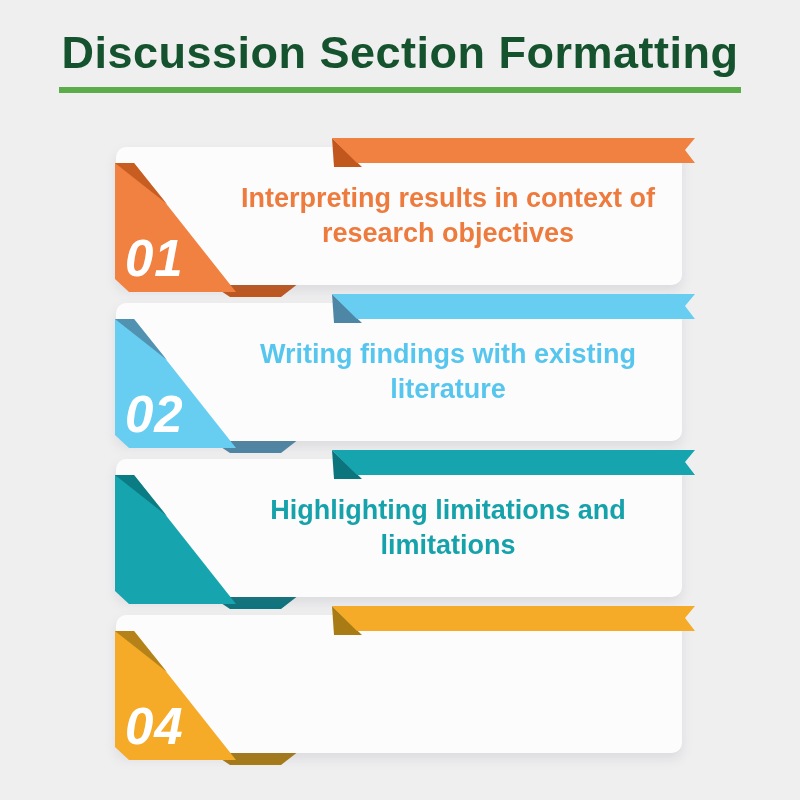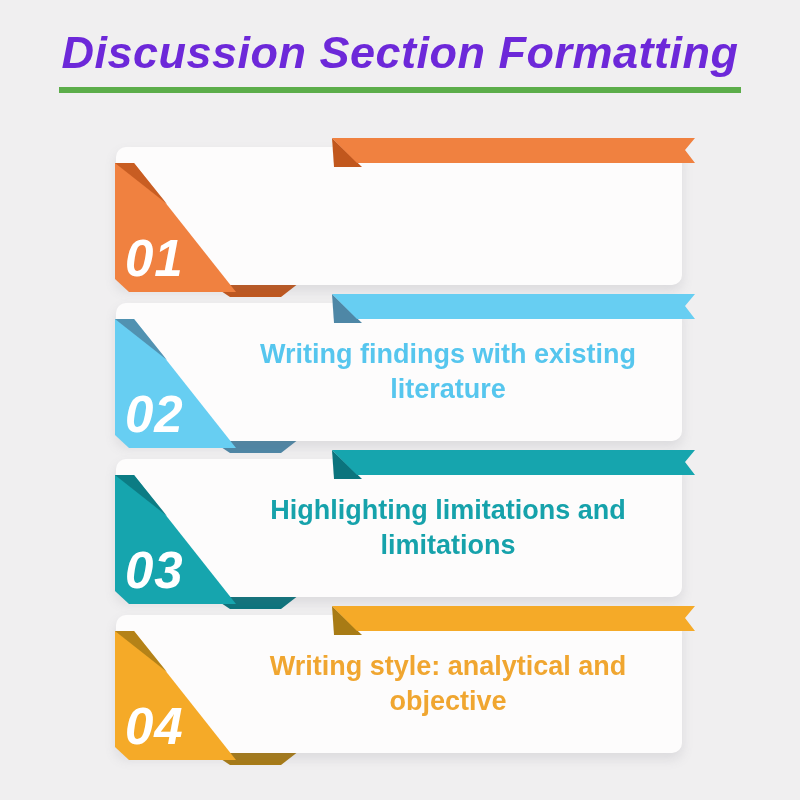--- a/index.html
+++ b/index.html
@@ -55,57 +55,56 @@
     position:absolute;left:104px;top:13px;width:464px;height:138px;
     display:flex;align-items:center;justify-content:center;text-align:center;
     color:var(--text);font-size:27px;font-weight:bold;line-height:1.3;
     padding:0 6px;box-sizing:border-box;
   }
 </style>
 </head>
 <body style="background: rgb(240, 239, 240);">
 
 <div class="title-wrap">
-  <h1 class="page-title" style="color: #6d28d9; border-bottom-color: rgb(92, 173, 74); font-style: italic;">Discussion Section Formatting</h1>
+  <h1 class="page-title" style="color: #14532d; border-bottom-color: rgb(92, 173, 74);">Discussion Section Formatting</h1>
 </div>
 
 <div class="item" style="top: 134px; --main: #f08140; --dark: #c1571d; --text: #ee7b3e;">
   <div class="shape bottom-fold"></div>
   <div class="card"></div>
   <div class="shape bar-fold"></div>
   <div class="shape bar"></div>
   <div class="shape ribbon"></div>
   <div class="shape ribbon-fold"></div>
   <div class="step-number">01</div>
+  <div class="step-text">Interpreting results in context of research objectives</div>
 </div>
 
 <div class="item" style="top: 290px; --main: #67cef2; --dark: #4e87a6; --text: #56c6ee;">
   <div class="shape bottom-fold"></div>
   <div class="card"></div>
   <div class="shape bar-fold"></div>
   <div class="shape bar"></div>
   <div class="shape ribbon"></div>
   <div class="shape ribbon-fold"></div>
   <div class="step-number">02</div>
   <div class="step-text">Writing findings with existing literature</div>
 </div>
 
 <div class="item" style="top: 446px; --main: #16a5ae; --dark: #0b747d; --text: #16a2ab;">
   <div class="shape bottom-fold"></div>
   <div class="card"></div>
   <div class="shape bar-fold"></div>
   <div class="shape bar"></div>
   <div class="shape ribbon"></div>
   <div class="shape ribbon-fold"></div>
-  <div class="step-number">03</div>
   <div class="step-text">Highlighting limitations and limitations</div>
 </div>
 
 <div class="item" style="top: 602px; --main: #f5aa28; --dark: #a87b15; --text: #f0a630;">
   <div class="shape bottom-fold"></div>
   <div class="card"></div>
   <div class="shape bar-fold"></div>
   <div class="shape bar"></div>
   <div class="shape ribbon"></div>
   <div class="shape ribbon-fold"></div>
   <div class="step-number">04</div>
-  <div class="step-text">Writing style: analytical and objective</div>
 </div>
 
 </body></html>

